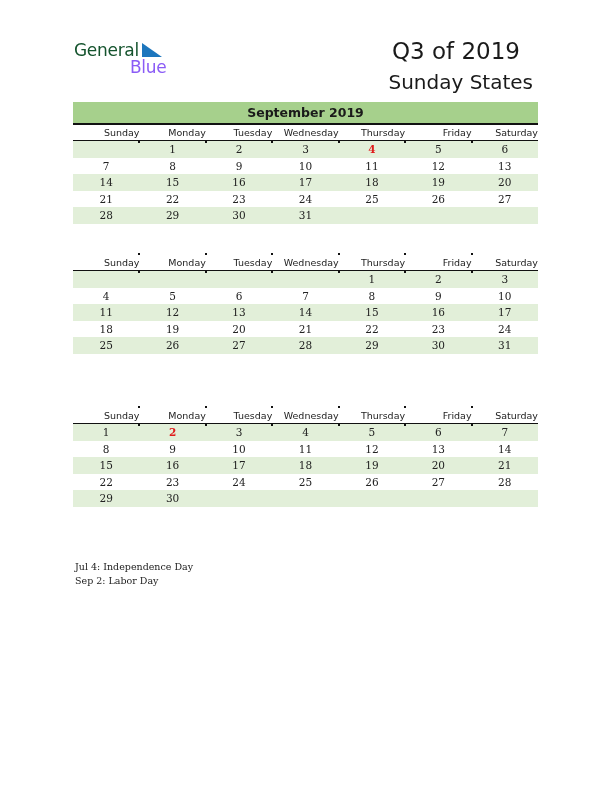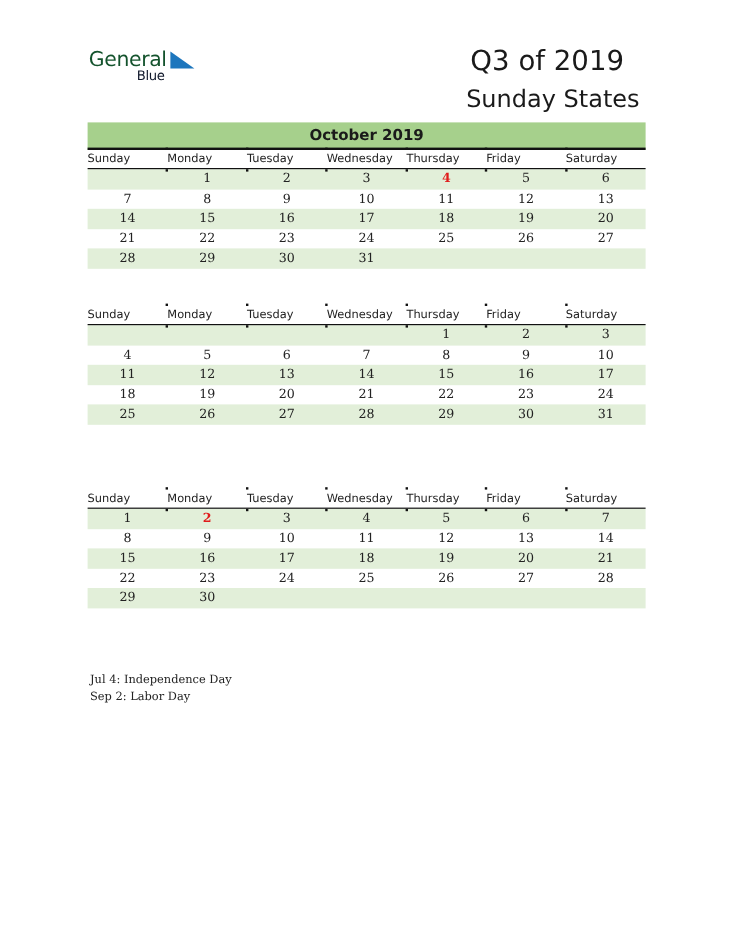--- a/index.html
+++ b/index.html
@@ -1,47 +1,47 @@
 <!DOCTYPE html>
 <html><head>
 <meta charset="utf-8">
 <style>
   html, body { margin:0; padding:0; background:#ffffff; }
   body { width:612px; height:792px; position:relative; overflow:hidden; font-family:"DejaVu Sans", sans-serif; color:#222; }
   .logo { position:absolute; left:74px; top:40px; width:100px; height:40px; }
   .logo .general { position:absolute; left:0; top:0; font-family:"DejaVu Sans", sans-serif; font-size:17px; color:#14532d; letter-spacing:-0.3px; }
-  .logo .blue { position:absolute; left:40px; top:17px; font-family:"DejaVu Sans", sans-serif; font-size:11px; color:#0f172a; letter-spacing:-0.3px; }
+  .logo .blue { position:absolute; left:56px; top:17px; font-family:"DejaVu Sans", sans-serif; font-size:17px; color:#8b5cf6; letter-spacing:-0.3px; }
   .logo .tri { position:absolute; left:68px; top:3px; width:0; height:0; border-left:20px solid #1d76bd; border-top:14px solid transparent; }
   .title { position:absolute; right:92px; top:38px; font-size:23px; color:#1a1a1a; text-align:right; }
   .subtitle { position:absolute; right:79px; top:70px; font-size:20px; color:#1a1a1a; text-align:right; }
   .month { position:absolute; left:73px; width:465px; }
   .banner { height:21px; background:#a6d08c; text-align:center; font-weight:bold; font-size:12.5px; line-height:22px; color:#1a1a1a; border-bottom:2px solid #111; box-sizing:content-box; }
   .wk { display:flex; height:15px; border-bottom:1.5px solid #111; position:relative; }
-  .wk span { flex:1; text-align:left; font-size:9.5px; line-height:16px; color:#222; }
+  .wk span { flex:1; text-align:right; font-size:9.5px; line-height:16px; color:#222; }
   .tick { position:absolute; width:2px; height:2px; background:#111; }
   .row { display:flex; height:16.5px; }
   .row.shade { background:#e2efd9; }
   .row span { flex:1; text-align:center; font-family:"DejaVu Serif", serif; font-size:10.5px; line-height:17px; color:#222; }
   .row span.hol { color:#e01b1b; font-weight:bold; }
   .notes { position:absolute; left:75px; top:560px; font-family:"DejaVu Serif", serif; font-size:9.5px; line-height:13.5px; color:#222; }
 </style>
 </head>
 <body>
 
 <div class="logo">
   <span class="general">General</span>
   <span class="tri"></span>
   <span class="blue">Blue</span>
 </div>
 
 <div class="title">Q3 of 2019</div>
 <div class="subtitle">Sunday States</div>
 
 <div class="month" style="top:102px;">
-    <div class="banner">October 2019</div>
+    <div class="banner">September 2019</div>
     <div class="wk">
       <span>Sunday</span>
       <span>Monday</span>
       <span>Tuesday</span>
       <span>Wednesday</span>
       <span>Thursday</span>
       <span>Friday</span>
       <span>Saturday</span>
       <i class="tick" style="left:65.42857142857143px;top:-2px;"></i>
       <i class="tick" style="left:65.42857142857143px;bottom:-3px;"></i>

